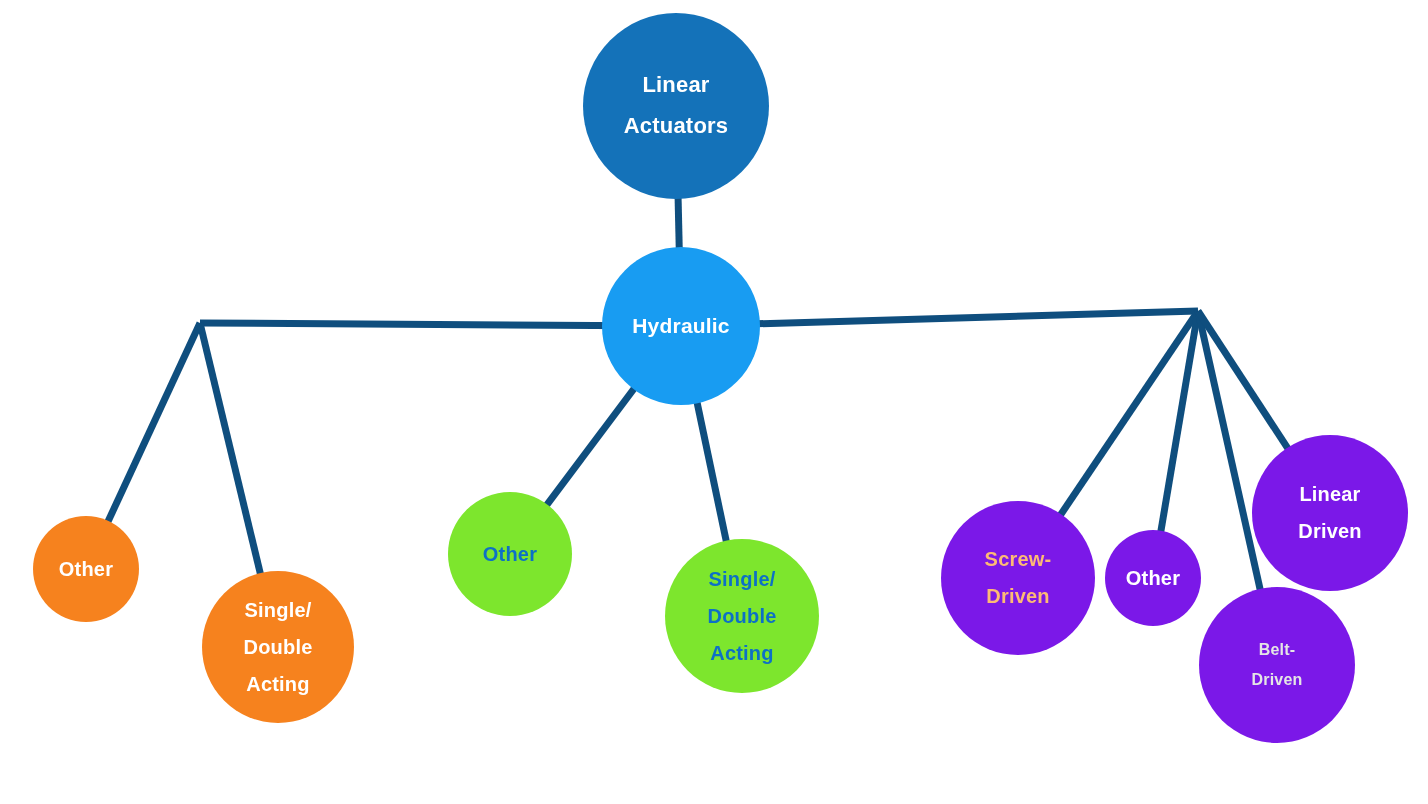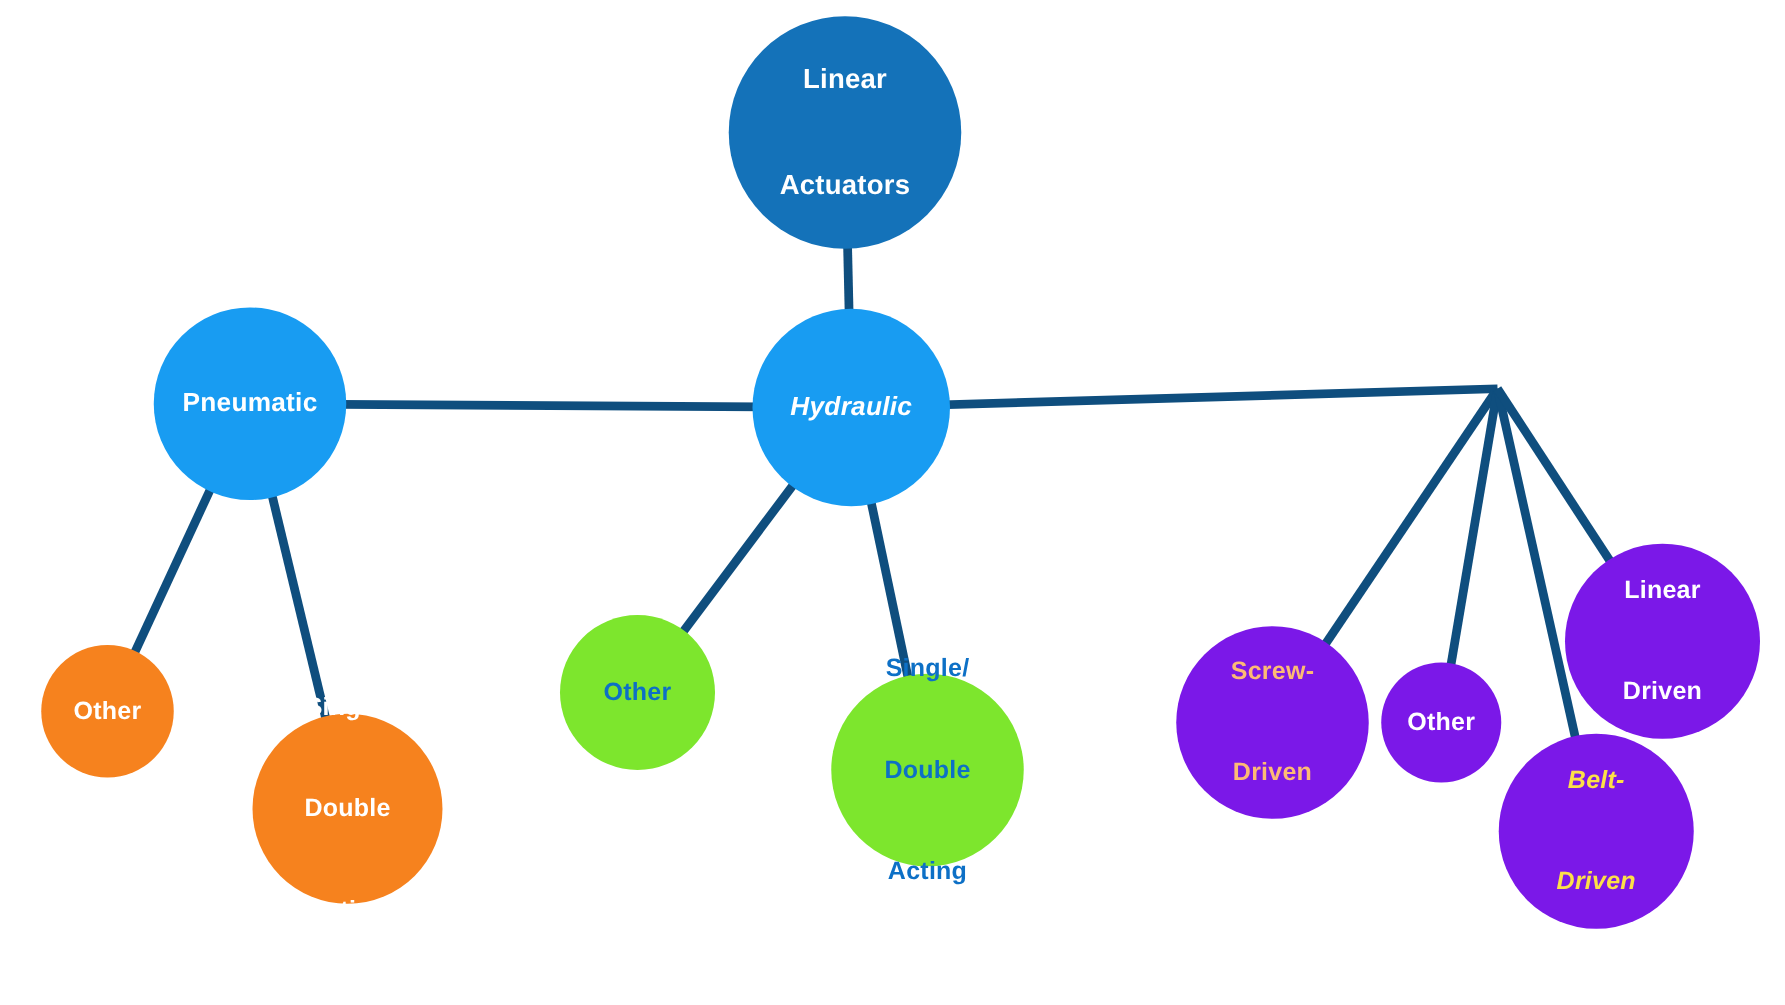--- a/index.html
+++ b/index.html
@@ -27,21 +27,20 @@
     position: absolute;
     border-radius: 50%;
     display: flex;
     flex-direction: column;
     align-items: center;
     justify-content: center;
     text-align: center;
     z-index: 2;
     font-weight: bold;
     letter-spacing: 0.2px;
-    gap: 44px;
   }
   .node .label-line {
     display: block;
     line-height: 1.85;
     white-space: nowrap;
   }
 </style>
 </head>
 <body>
 
@@ -57,24 +56,21 @@
       <line x1="1198" y1="311" x2="1018" y2="578" stroke="#0F4E7E" stroke-width="7"></line>
       <line x1="1198" y1="311" x2="1153" y2="578" stroke="#0F4E7E" stroke-width="7"></line>
       <line x1="1198" y1="311" x2="1277" y2="665" stroke="#0F4E7E" stroke-width="7"></line>
       <line x1="1198" y1="311" x2="1330" y2="513" stroke="#0F4E7E" stroke-width="7"></line>
     </svg>
 
 <div class="node" style="left: 583px; top: 13px; width: 186px; height: 186px; background: rgb(20, 114, 185); color: rgb(255, 255, 255); font-size: 22px;">
       <span class="label-line">Linear</span>
       <span class="label-line">Actuators</span>
     </div>
-    <div class="node" style="left: 123px; top: 246px; width: 154px; height: 154px; background: rgb(24, 156, 242); color: rgb(255, 255, 255); font-size: 21px;">
-      <span class="label-line">Pneumatic</span>
-    </div>
-    <div class="node" style="left: 602px; top: 247px; width: 158px; height: 158px; background: rgb(24, 156, 242); color: rgb(255, 255, 255); font-size: 21px; font-style: italic;">
+    <div class="node" style="left: 602px; top: 247px; width: 158px; height: 158px; background: rgb(24, 156, 242); color: rgb(255, 255, 255); font-size: 21px;">
       <span class="label-line">Hydraulic</span>
     </div>
     <div class="node" style="left: 33px; top: 516px; width: 106px; height: 106px; background: rgb(246, 130, 30); color: rgb(255, 255, 255); font-size: 20px;">
       <span class="label-line">Other</span>
     </div>
     <div class="node" style="left: 202px; top: 571px; width: 152px; height: 152px; background: rgb(246, 130, 30); color: rgb(255, 255, 255); font-size: 20px;">
       <span class="label-line">Single/</span>
       <span class="label-line">Double</span>
       <span class="label-line">Acting</span>
     </div>
@@ -90,17 +86,17 @@
       <span class="label-line">Screw-</span>
       <span class="label-line">Driven</span>
     </div>
     <div class="node" style="left: 1105px; top: 530px; width: 96px; height: 96px; background: rgb(123, 24, 232); color: rgb(255, 255, 255); font-size: 20px;">
       <span class="label-line">Other</span>
     </div>
     <div class="node" style="left: 1252px; top: 435px; width: 156px; height: 156px; background: rgb(123, 24, 232); color: rgb(255, 255, 255); font-size: 20px;">
       <span class="label-line">Linear</span>
       <span class="label-line">Driven</span>
     </div>
-    <div class="node" style="left: 1199px; top: 587px; width: 156px; height: 156px; background: rgb(123, 24, 232); color: #fde047; font-size: 20px; font-style: italic;">
+    <div class="node" style="left: 1199px; top: 587px; width: 156px; height: 156px; background: rgb(123, 24, 232); color: #e5e5e5; font-size: 16px;">
       <span class="label-line">Belt-</span>
       <span class="label-line">Driven</span>
     </div>
   </div>
 
 </body></html>

